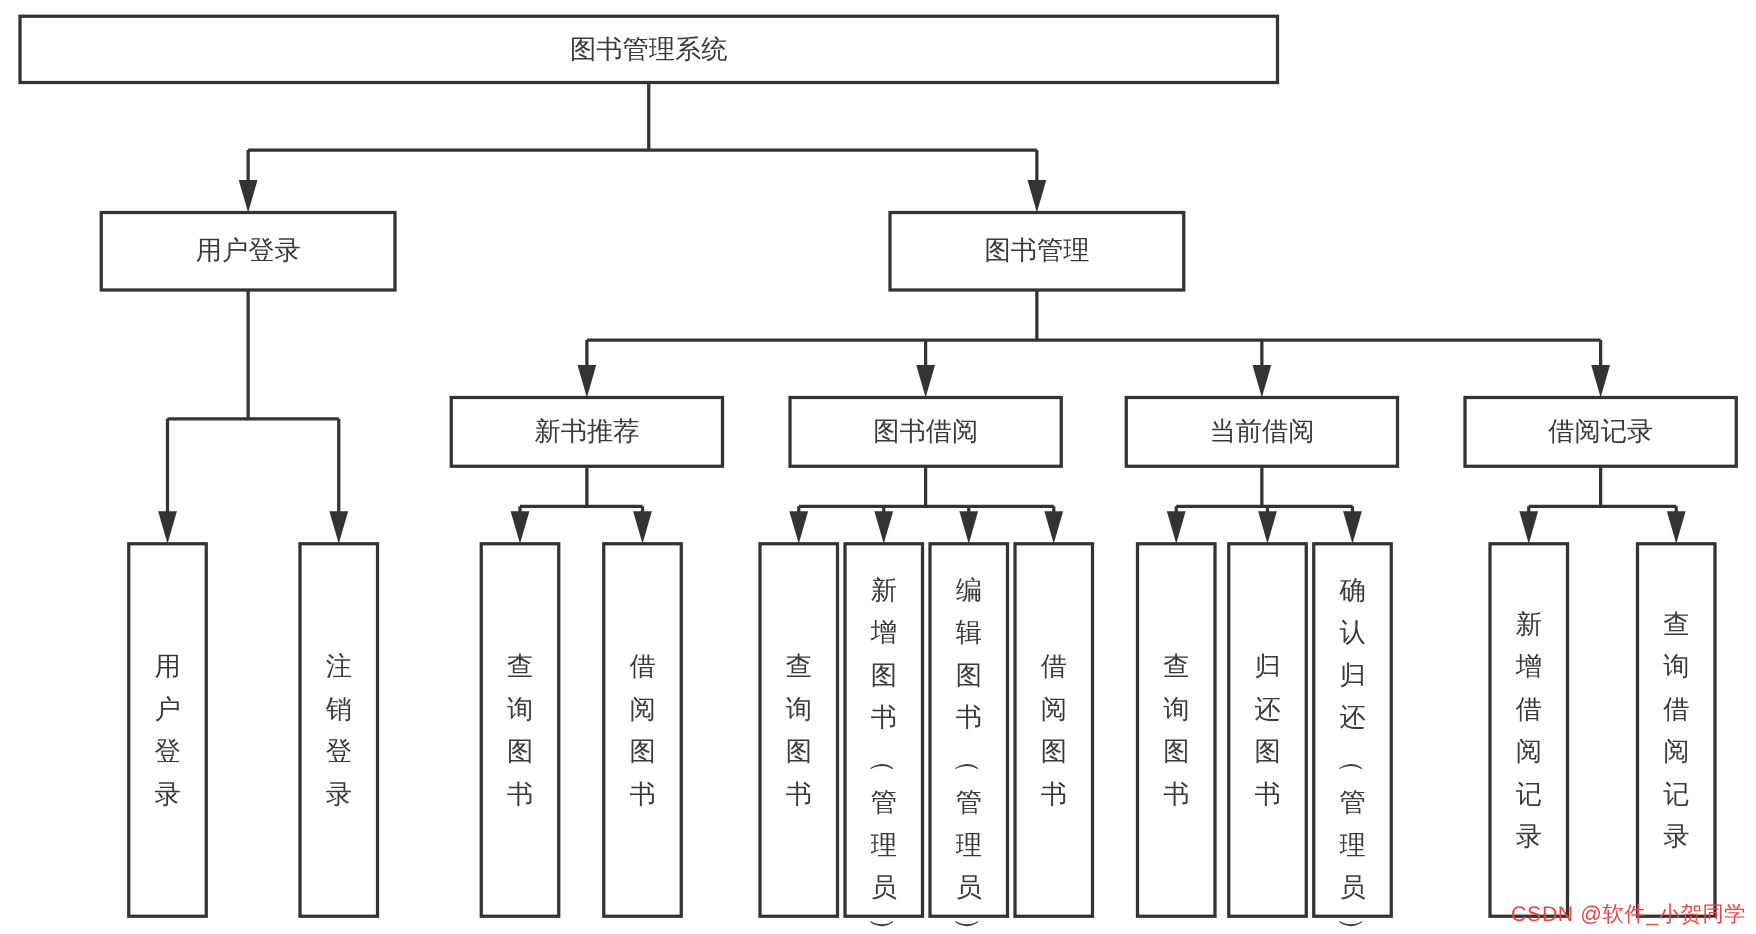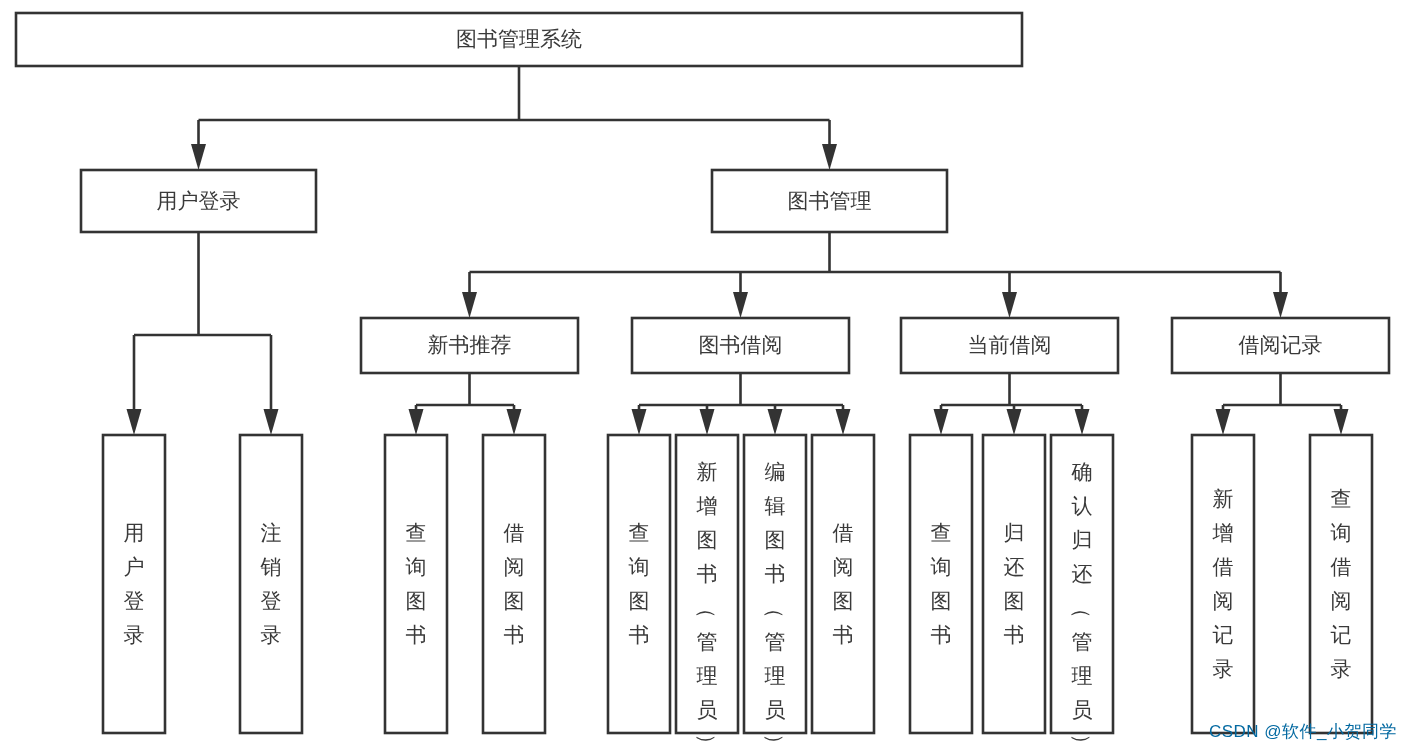--- a/index.html
+++ b/index.html
@@ -52,21 +52,21 @@
   .node-label-vertical {
     fill: #3a3a3a;
     font-family: "Liberation Sans", "DejaVu Sans", sans-serif;
     font-size: 21px;
     text-anchor: middle;
   }
   .watermark {
     position: absolute;
     right: 8px;
     bottom: 4px;
-    color: #0369a1;
+    color: #ef4444;
     font-size: 17px;
     font-family: "Liberation Sans", "DejaVu Sans", sans-serif;
     letter-spacing: 0.5px;
     white-space: nowrap;
     pointer-events: none;
   }
 </style>
 </head>
 <body>
 

